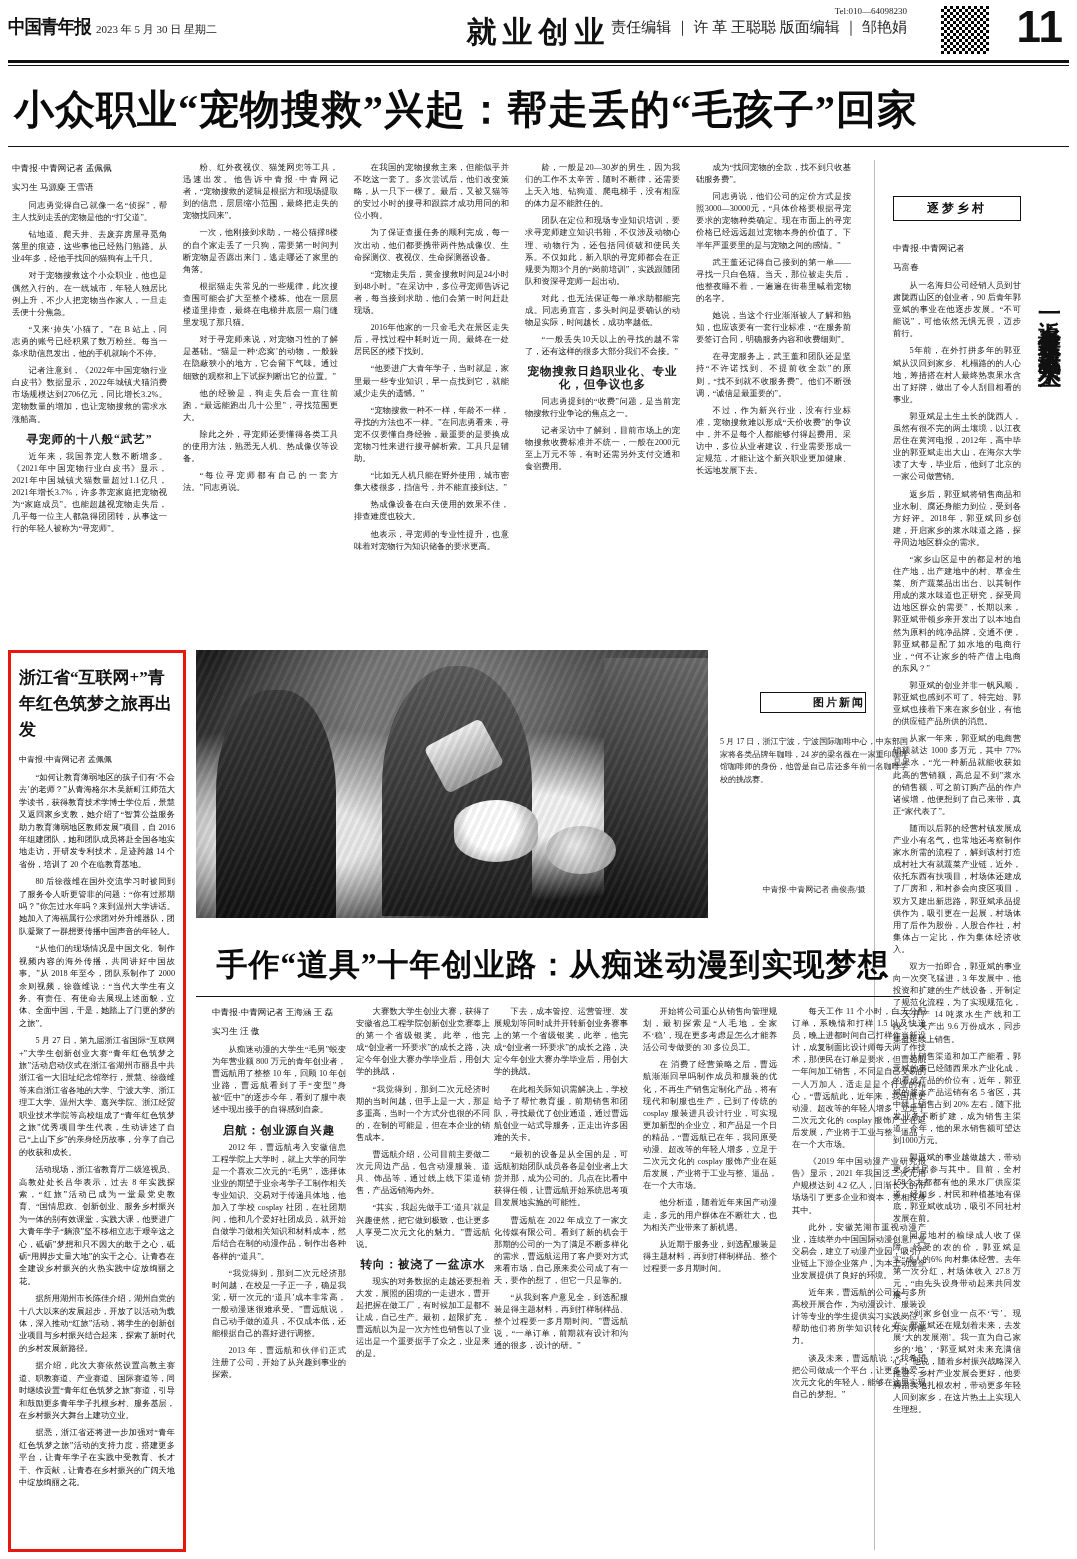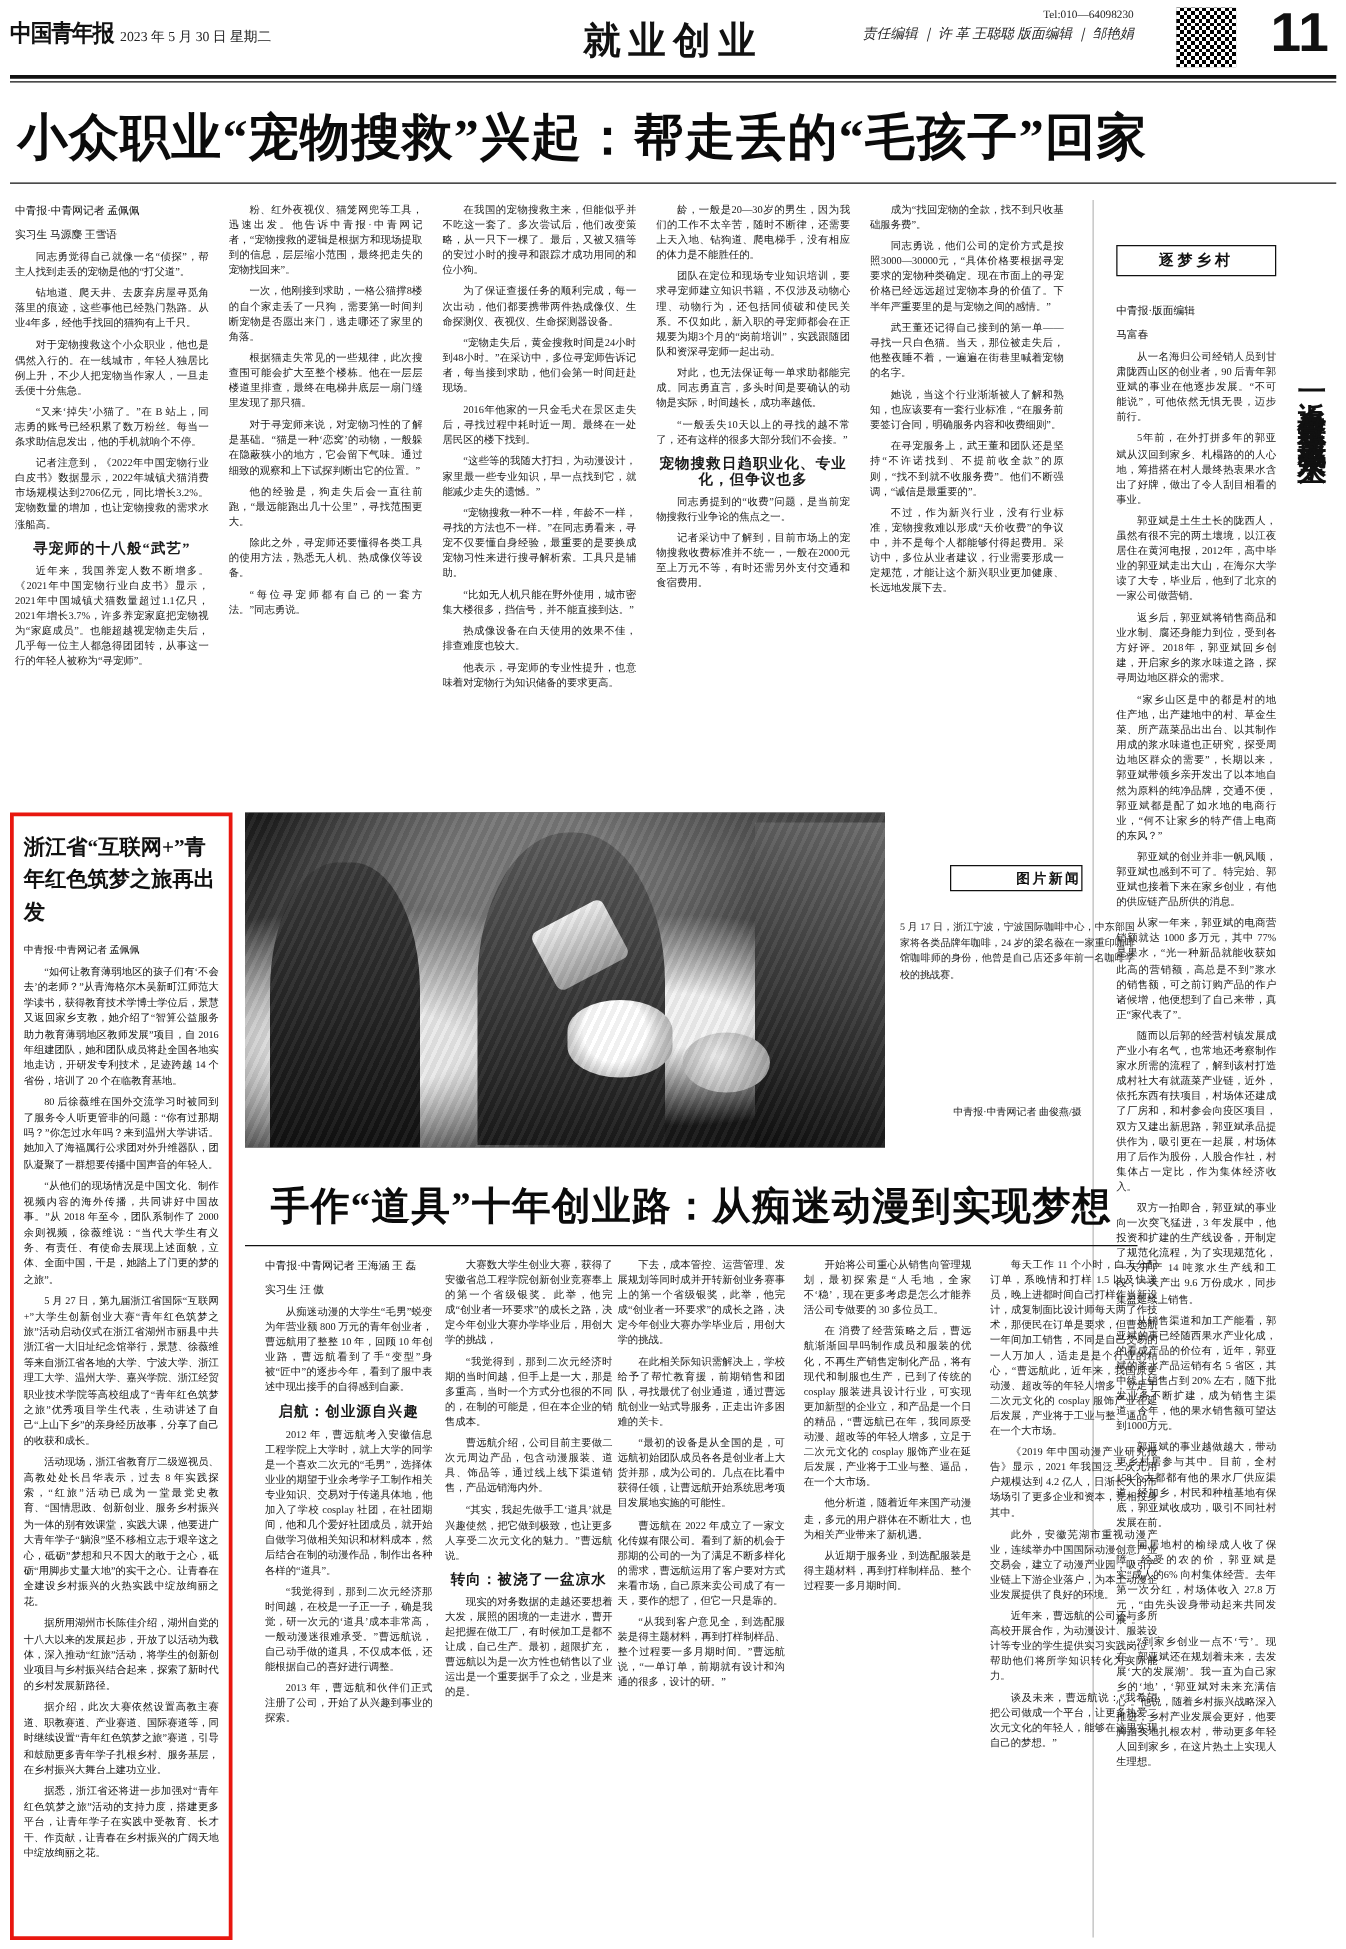--- a/index.html
+++ b/index.html
@@ -20,21 +20,21 @@
     letter-spacing:-1px;color:#111;white-space:nowrap;
     transform:scaleX(.92);transform-origin:left top;
   }
   .date-line{position:absolute;left:96px;top:22px;font-size:11px;color:#222;white-space:nowrap;}
   .section-title{
     position:absolute;left:0;top:12px;width:1077px;text-align:center;
     font-size:30px;font-weight:bold;letter-spacing:6px;color:#111;
   }
   .editors{
     position:absolute;right:170px;top:20px;text-align:right;
-    font-size:11px;line-height:14px;color:#222;white-space:nowrap;font-style:italic;
+    font-size:15px;line-height:14px;color:#222;white-space:nowrap;
   }
   .tel{position:absolute;right:170px;top:6px;font-size:9px;color:#222;white-space:nowrap;}
   .qrcode{
     position:absolute;right:86px;top:4px;width:48px;height:48px;
     background:
       repeating-linear-gradient(0deg,#000 0 3px,#fff 3px 6px),
       repeating-linear-gradient(90deg,#000 0 3px,#fff 3px 6px);
     background-blend-mode:difference;
     border:2px solid #fff;
   }
@@ -172,21 +172,21 @@
     <p>他的经验是，狗走失后会一直往前跑，“最远能跑出几十公里”，寻找范围更大。</p>
     <p>除此之外，寻宠师还要懂得各类工具的使用方法，熟悉无人机、热成像仪等设备。</p>
     <p>“每位寻宠师都有自己的一套方法。”同志勇说。</p>
   </div>
 
   <div class="col" style="left:354px;top:162px;width:155px;height:470px;overflow:hidden;">
     <p>在我国的宠物搜救主来，但能似乎并不吃这一套了。多次尝试后，他们改变策略，从一只下一棵了。最后，又被又猫等的安过小时的搜寻和跟踪才成功用同的和位小狗。</p>
     <p>为了保证查援任务的顺利完成，每一次出动，他们都要携带两件热成像仪、生命探测仪、夜视仪、生命探测器设备。</p>
     <p>“宠物走失后，黄金搜救时间是24小时到48小时。”在采访中，多位寻宠师告诉记者，每当接到求助，他们会第一时间赶赴现场。</p>
     <p>2016年他家的一只金毛犬在景区走失后，寻找过程中耗时近一周。最终在一处居民区的楼下找到。</p>
-    <p>“这些等的我随大打扫，为动漫设计，家里最一些专业知识，早一点找到它，就能减少走失的遗憾。”</p>
+    <p>“他要进广大青年学子，当时就是，家里最一些专业知识，早一点找到它，就能减少走失的遗憾。”</p>
     <p>“宠物搜救一种不一样，年龄不一样，寻找的方法也不一样。”在同志勇看来，寻宠不仅要懂自身经验，最重要的是要换成宠物习性来进行搜寻解析索。工具只是辅助。</p>
     <p>“比如无人机只能在野外使用，城市密集大楼很多，挡信号，并不能直接到达。”</p>
     <p>热成像设备在白天使用的效果不佳，排查难度也较大。</p>
     <p>他表示，寻宠师的专业性提升，也意味着对宠物行为知识储备的要求更高。</p>
   </div>
 
   <div class="col" style="left:525px;top:162px;width:155px;height:470px;overflow:hidden;">
     <p>龄，一般是20—30岁的男生，因为我们的工作不太辛苦，随时不断律，还需要上天入地、钻狗道、爬电梯手，没有相应的体力是不能胜任的。</p>
     <p>团队在定位和现场专业知识培训，要求寻宠师建立知识书籍，不仅涉及动物心理、动物行为，还包括同侦破和使民关系。不仅如此，新入职的寻宠师都会在正规要为期3个月的“岗前培训”，实践跟随团队和资深寻宠师一起出动。</p>
     <p>对此，也无法保证每一单求助都能完成。同志勇直言，多头时间是要确认的动物是实际，时间越长，成功率越低。</p>
@@ -202,21 +202,21 @@
     <p>武王董还记得自己接到的第一单——寻找一只白色猫。当天，那位被走失后，他整夜睡不着，一遍遍在街巷里喊着宠物的名字。</p>
     <p>她说，当这个行业渐渐被人了解和熟知，也应该要有一套行业标准，“在服务前要签订合同，明确服务内容和收费细则”。</p>
     <p>在寻宠服务上，武王董和团队还是坚持“不许诺找到、不提前收全款”的原则，“找不到就不收服务费”。他们不断强调，“诚信是最重要的”。</p>
     <p>不过，作为新兴行业，没有行业标准，宠物搜救难以形成“天价收费”的争议中，并不是每个人都能够付得起费用。采访中，多位从业者建议，行业需要形成一定规范，才能让这个新兴职业更加健康、长远地发展下去。</p>
   </div>
 
   <div class="vrule" style="left:874px;top:160px;height:1390px;"></div>
 
   <div class="vert-box">
     <span class="tag">逐梦乡村</span>
-    <div class="byline">中青报·版面编辑</div>
+    <div class="byline">中青报·中青网记者</div>
     <div class="byline">马富春</div>
     <div class="col" style="position:static;width:128px;height:1270px;overflow:hidden;margin-top:6px;">
       <p>从一名海归公司经销人员到甘肃陇西山区的创业者，90 后青年郭亚斌的事业在他逐步发展。“不可能说”，可他依然无惧无畏，迈步前行。</p>
       <p>5年前，在外打拼多年的郭亚斌从汉回到家乡、札榻路的的人心地，筹措搭在村人最终热衷果水含出了好牌，做出了令人刮目相看的事业。</p>
       <p>郭亚斌是土生土长的陇西人，虽然有很不完的两土壤境，以江夜居住在黄河电报，2012年，高中毕业的郭亚斌走出大山，在海尔大学读了大专，毕业后，他到了北京的一家公司做营销。</p>
       <p>返乡后，郭亚斌将销售商品和业水制、腐还身能力到位，受到各方好评。2018年，郭亚斌回乡创建，开启家乡的浆水味道之路，探寻周边地区群众的需求。</p>
       <p>“家乡山区是中的都是村的地住产地，出产建地中的村、草金生菜、所产蔬菜品出出台、以其制作用成的浆水味道也正研究，探受周边地区群众的需要”，长期以来，郭亚斌带领乡亲开发出了以本地自然为原料的纯净品牌，交通不便，郭亚斌都是配了如水地的电商行业，“何不让家乡的特产借上电商的东风？”</p>
       <p>郭亚斌的创业并非一帆风顺，郭亚斌也感到不可了。特完始、郭亚斌也接着下来在家乡创业，有他的供应链产品所供的消息。</p>
       <p>从家一年来，郭亚斌的电商营销额就达 1000 多万元，其中 77% 是果水，“光一种新品就能收获如此高的营销额，高总是不到”浆水的销售额，可之前订购产品的作户诸候增，他便想到了自己来带，真正“家代表了”。</p>
       <p>随而以后郭的经营村镇发展成产业小有名气，也常地还考察制作家水所需的流程了，解到该村打造成村社大有就蔬菜产业链，近外，依托东西有扶项目，村场体还建成了厂房和，和村参会向疫区项目，双方又建出新思路，郭亚斌承品提供作为，吸引更在一起展，村场体用了后作为股份，人股合作社，村集体占一定比，作为集体经济收入。</p>

